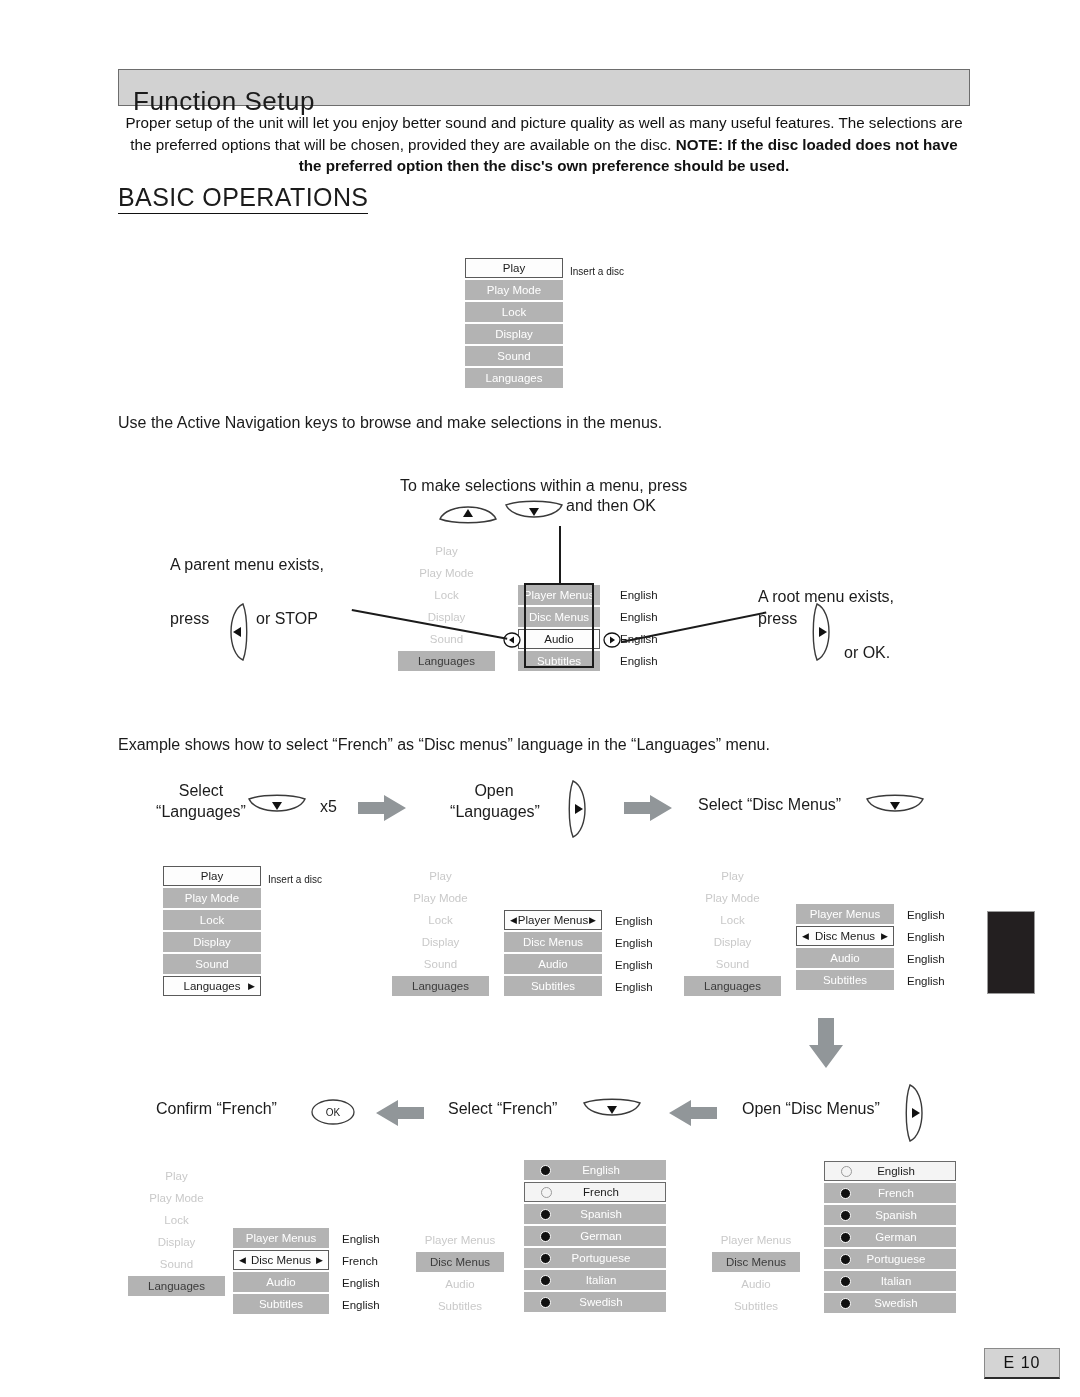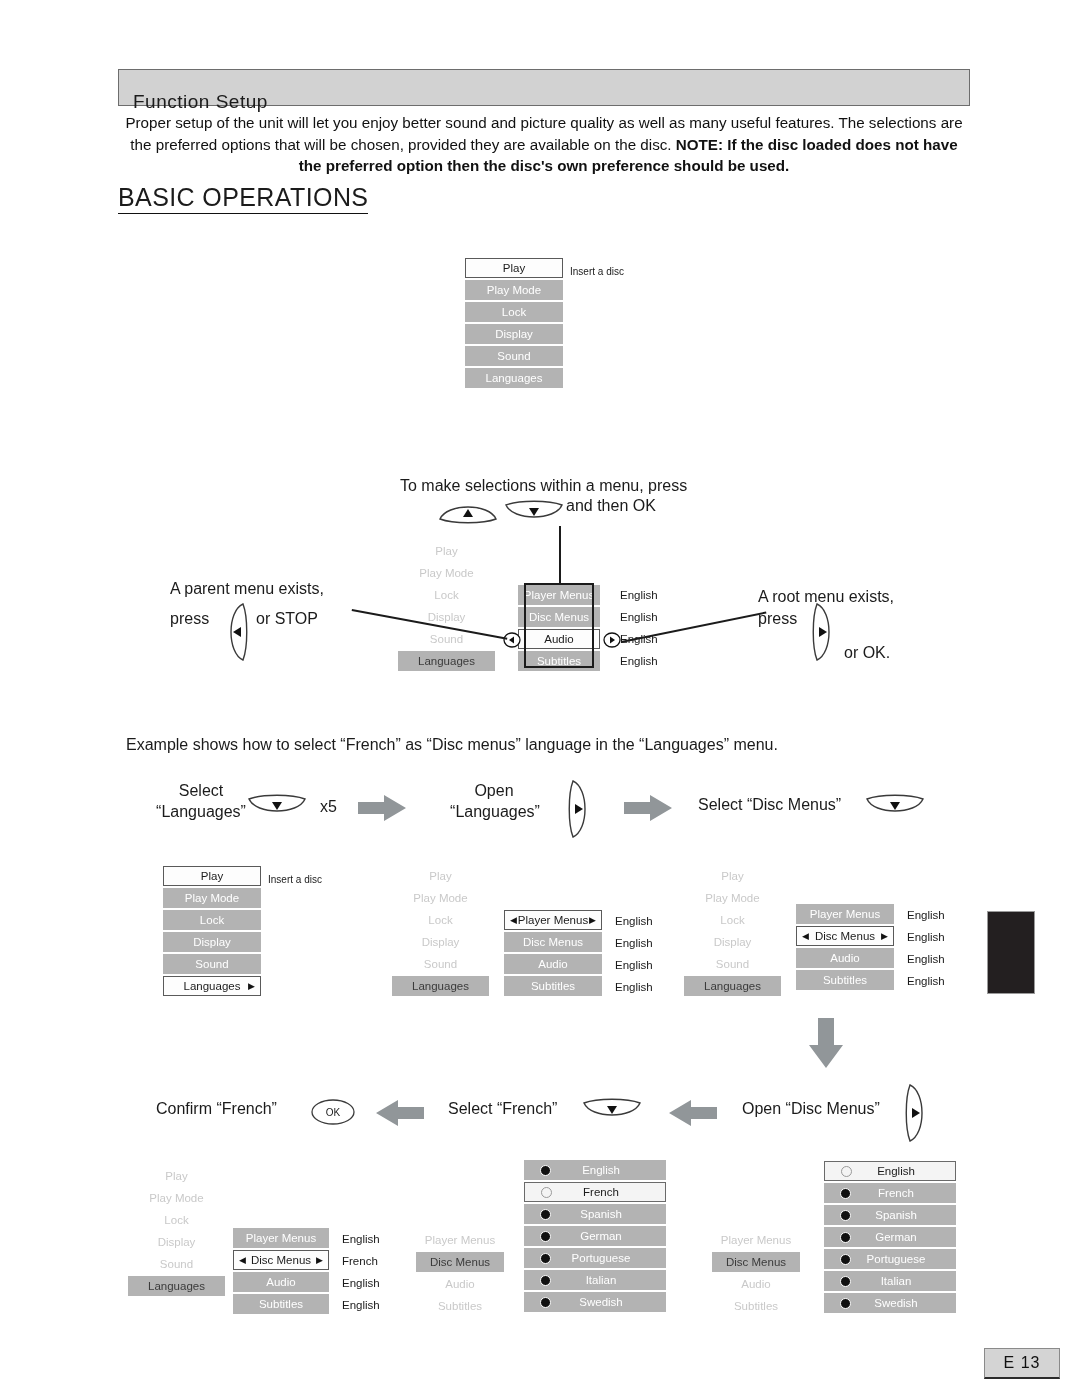--- a/index.html
+++ b/index.html
@@ -9,35 +9,35 @@
     color:#1b1b1b; position:relative; overflow:hidden;
   }
   .page{position:absolute;left:0;top:0;width:1080px;height:1397px;}
 
   
   .title-bar{
     position:absolute;left:118px;top:69px;width:850px;height:35px;
     background:#d2d2d2;border:1px solid #6d6d6d;
     display:flex;align-items:center;
   }
-  .title-bar .t{font-size:19px;letter-spacing:.5px;padding-left:14px;color:#1b1b1b;margin-top:28px;}
+  .title-bar .t{font-size:26px;letter-spacing:.5px;padding-left:14px;color:#1b1b1b;margin-top:28px;}
 
   
   .intro{
     position:absolute;left:118px;top:112px;width:852px;
     font-size:15.2px;line-height:21.5px;text-align:center;color:#111;
   }
   .intro b{font-weight:bold;}
   .sec-head{
     position:absolute;left:118px;top:183px;font-size:25px;
     letter-spacing:.4px;border-bottom:1.6px solid #111;padding-bottom:1px;
   }
   .sec-sub{position:absolute;left:118px;top:207px;font-size:18px;letter-spacing:.2px;}
   .line-nav{position:absolute;left:118px;top:414px;font-size:16px;}
-  .line-example{position:absolute;left:118px;top:736px;font-size:16px;margin-left:8px;}
+  .line-example{position:absolute;left:118px;top:736px;font-size:16px;}
 
   
   .menu{position:absolute;}
   .mi{
     width:100%;box-sizing:border-box;height:20px;margin-bottom:2px;
     font-size:11.5px;display:flex;align-items:center;justify-content:center;
     position:relative;
   }
   .mi.grey{background:#b3b3b3;color:#ffffff;}
   .mi.ghost{background:transparent;color:#c9c9c9;}
@@ -110,20 +110,21 @@
   <div class="menu" style="left:465px;top:258px;width:98px;">
     <div class="mi sel">Play</div>
     <div class="mi grey">Play Mode</div>
     <div class="mi grey">Lock</div>
     <div class="mi grey">Display</div>
     <div class="mi grey">Sound</div>
     <div class="mi grey">Languages</div>
   </div>
   <div class="note-ins" style="left:570px;top:266px;">Insert a disc</div>
 
+  <div class="line-nav">Use the Active Navigation keys to browse and make selections in the menus.</div>
 
   <div class="cap" style="left:400px;top:477px;">To make selections within a menu, press</div>
   <div class="cap" style="left:566px;top:497px;">and then OK</div>
 
   <div class="key" style="left:437px;top:498px;">
     <svg width="62" height="28" viewBox="0 0 62 28">
       <path d="M3 21 C10 5, 52 5, 59 21 C46 26, 16 26, 3 21 Z" fill="#ffffff" stroke="#3a3a3a" stroke-width="1.4"></path>
       <polygon points="31,11 36,19 26,19" fill="#111"></polygon>
     </svg>
   </div>
@@ -168,21 +169,21 @@
   <div class="key" style="left:603px;top:632px;">
     <svg width="18" height="16" viewBox="0 0 18 16">
       <ellipse cx="9" cy="8" rx="8" ry="7" fill="#fff" stroke="#111" stroke-width="1.3"></ellipse>
       <polygon points="12,8 7,4.5 7,11.5" fill="#111"></polygon>
     </svg>
   </div>
 
   <div class="connector" style="left:352px;top:609px;width:158px;transform:rotate(10.5deg);"></div>
   <div class="connector" style="left:621px;top:641px;width:148px;transform:rotate(-11.5deg);"></div>
 
-  <div class="cap" style="left:170px;top:580px;">A parent menu exists,</div>
+  <div class="cap" style="left:170px;top:556px;">A parent menu exists,</div>
   <div class="cap" style="left:170px;top:610px;">press</div>
   <div class="key" style="left:222px;top:601px;">
     <svg width="28" height="62" viewBox="0 0 28 62">
       <path d="M21 3 C5 10, 5 52, 21 59 C26 46, 26 16, 21 3 Z" fill="#ffffff" stroke="#3a3a3a" stroke-width="1.4"></path>
       <polygon points="11,31 19,36 19,26" fill="#111"></polygon>
     </svg>
   </div>
   <div class="cap" style="left:256px;top:610px;">or STOP</div>
 
   <div class="cap" style="left:758px;top:588px;">A root menu exists,</div>
@@ -429,15 +430,15 @@
     <div class="lrow grey">
       <span class="rb on"></span>
       <span class="lt">Italian</span>
     </div>
     <div class="lrow grey">
       <span class="rb on"></span>
       <span class="lt">Swedish</span>
     </div>
   </div>
 
-  <div class="pagenum">E 13</div>
+  <div class="pagenum">E 10</div>
 
 </div>
 
 </body></html>

